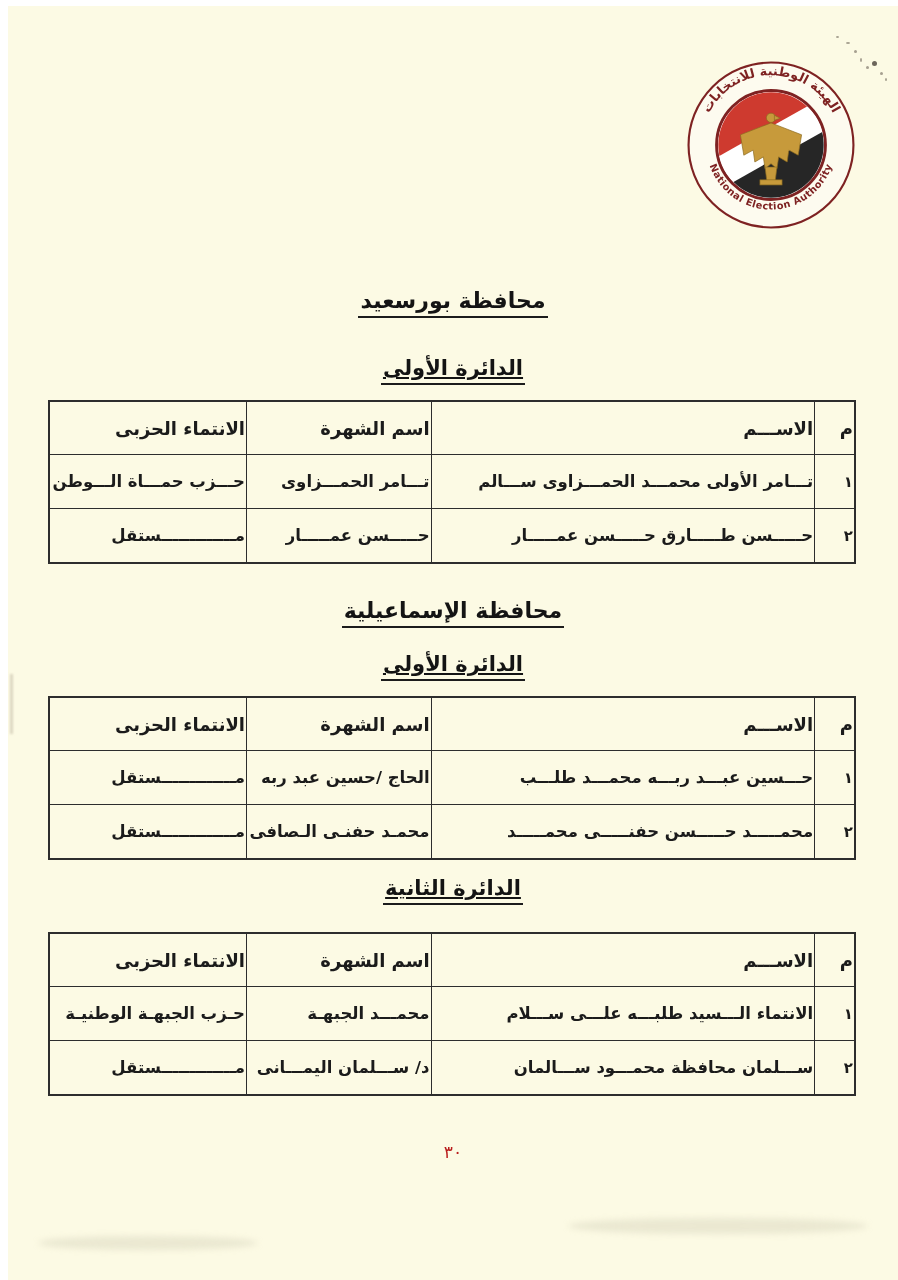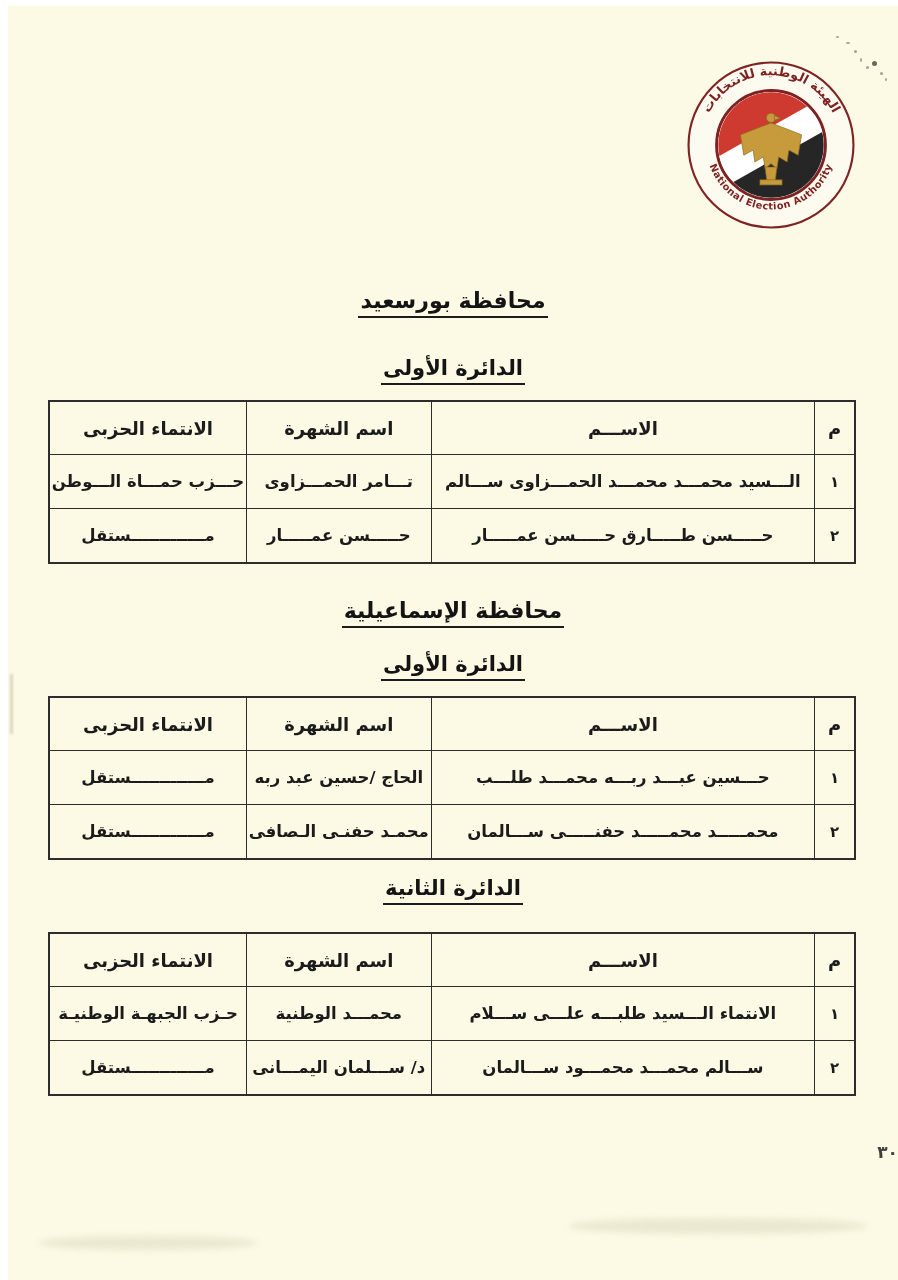--- a/index.html
+++ b/index.html
@@ -19,42 +19,42 @@
   .fold{position:absolute;left:2px;top:668px;width:3px;height:60px;background:rgba(160,150,130,.35);filter:blur(1px);}
   
   .smudge{position:absolute;background:rgba(190,185,160,.28);filter:blur(3px);border-radius:50%;}
   
   .title-row{position:absolute;left:0;width:100%;text-align:center;}
   .title{
     display:inline-block;font-weight:bold;color:#141414;
     border-bottom:2px solid #1c1c1c;padding:0 2px 3px 2px;
   }
   .gov{font-size:22px;}
-  .dist{font-size:21px;}
+  .dist{font-size:21px;text-decoration:underline;}
   
   .ctable{
     position:absolute;left:40px;width:808px;border-collapse:collapse;
     table-layout:fixed;background:transparent;
   }
   .ctable th,.ctable td{
     border:1.6px solid #2d2d2d;color:#1b1b1b;font-weight:bold;
-    text-align:center;vertical-align:middle;overflow:hidden;white-space:nowrap;
+    text-align:right;vertical-align:middle;overflow:hidden;white-space:nowrap;
   }
   .ctable{border:2.5px solid #2d2d2d;}
   .ctable th{height:50px;font-size:18px;}
   .ctable td{height:51px;font-size:16.5px;margin-left:36px;}
   .c-num{width:5%;}
   .c-name{width:47.6%;}
   .c-known{width:22.9%;}
   .c-party{width:24.5%;}
   td.num{font-size:15px;}
   
   .pagenum{
-    position:absolute;left:0;width:100%;
-    font-size:17px;color:#404040;font-weight:bold;
+    position:absolute;left:0;width:100%;text-align:center;
+    font-size:17px;color:#b91c1c;font-weight:normal;
   }
 </style>
 </head>
 <body>
 
 <div class="page">
 
   <div>
     <span class="scribble" style="left:828px;top:30px;width:3px;height:2px;"></span>
     <span class="scribble" style="left:838px;top:36px;width:4px;height:2px;"></span>
@@ -120,21 +120,21 @@
       <tr>
         <th>م</th>
         <th>الاســـم</th>
         <th>اسم الشهرة</th>
         <th>الانتماء الحزبى</th>
       </tr>
     </thead>
     <tbody>
       <tr>
         <td class="num">١</td>
-        <td>الـــسيد محمـــد محمـــد الحمـــزاوى ســـالم</td>
+        <td>تـــامر الأولى محمـــد الحمـــزاوى ســـالم</td>
         <td>تـــامر الحمـــزاوى</td>
         <td>حـــزب حمـــاة الـــوطن</td>
       </tr>
       <tr>
         <td class="num">٢</td>
         <td>حـــــسن طـــــارق حـــــسن عمـــــار</td>
         <td>حـــــسن عمـــــار</td>
         <td>مـــــــــــــستقل</td>
       </tr>
     </tbody>
@@ -164,21 +164,21 @@
     </thead>
     <tbody>
       <tr>
         <td class="num">١</td>
         <td>حـــسين عبـــد ربـــه محمـــد طلـــب</td>
         <td>الحاج /حسين عبد ربه</td>
         <td>مـــــــــــــستقل</td>
       </tr>
       <tr>
         <td class="num">٢</td>
-        <td>محمـــــد محمـــــد حفنـــــى ســـالمان</td>
+        <td>محمـــــد حـــــسن حفنـــــى محمـــــد</td>
         <td>محمـد حفنـى الـصافى</td>
         <td>مـــــــــــــستقل</td>
       </tr>
     </tbody>
   </table>
 
   <div class="title-row" style="top:870px;text-align:center;">
     <span class="title dist">الدائرة الثانية</span>
   </div>
 
@@ -194,26 +194,26 @@
         <th>م</th>
         <th>الاســـم</th>
         <th>اسم الشهرة</th>
         <th>الانتماء الحزبى</th>
       </tr>
     </thead>
     <tbody>
       <tr>
         <td class="num">١</td>
         <td>الانتماء الـــسيد طلبـــه علـــى ســـلام</td>
-        <td>محمـــد الوطنية</td>
+        <td>محمـــد الجبهـة</td>
         <td>حـزب الجبهـة الوطنيـة</td>
       </tr>
       <tr>
         <td class="num">٢</td>
-        <td>ســـالم محمـــد محمـــود ســـالمان</td>
+        <td>ســـلمان محافظة محمـــود ســـالمان</td>
         <td>د/ ســـلمان اليمـــانى</td>
         <td>مـــــــــــــستقل</td>
       </tr>
     </tbody>
   </table>
 
   <div class="pagenum" style="top:1136px;">٣٠</div>
 
 </div>
 

